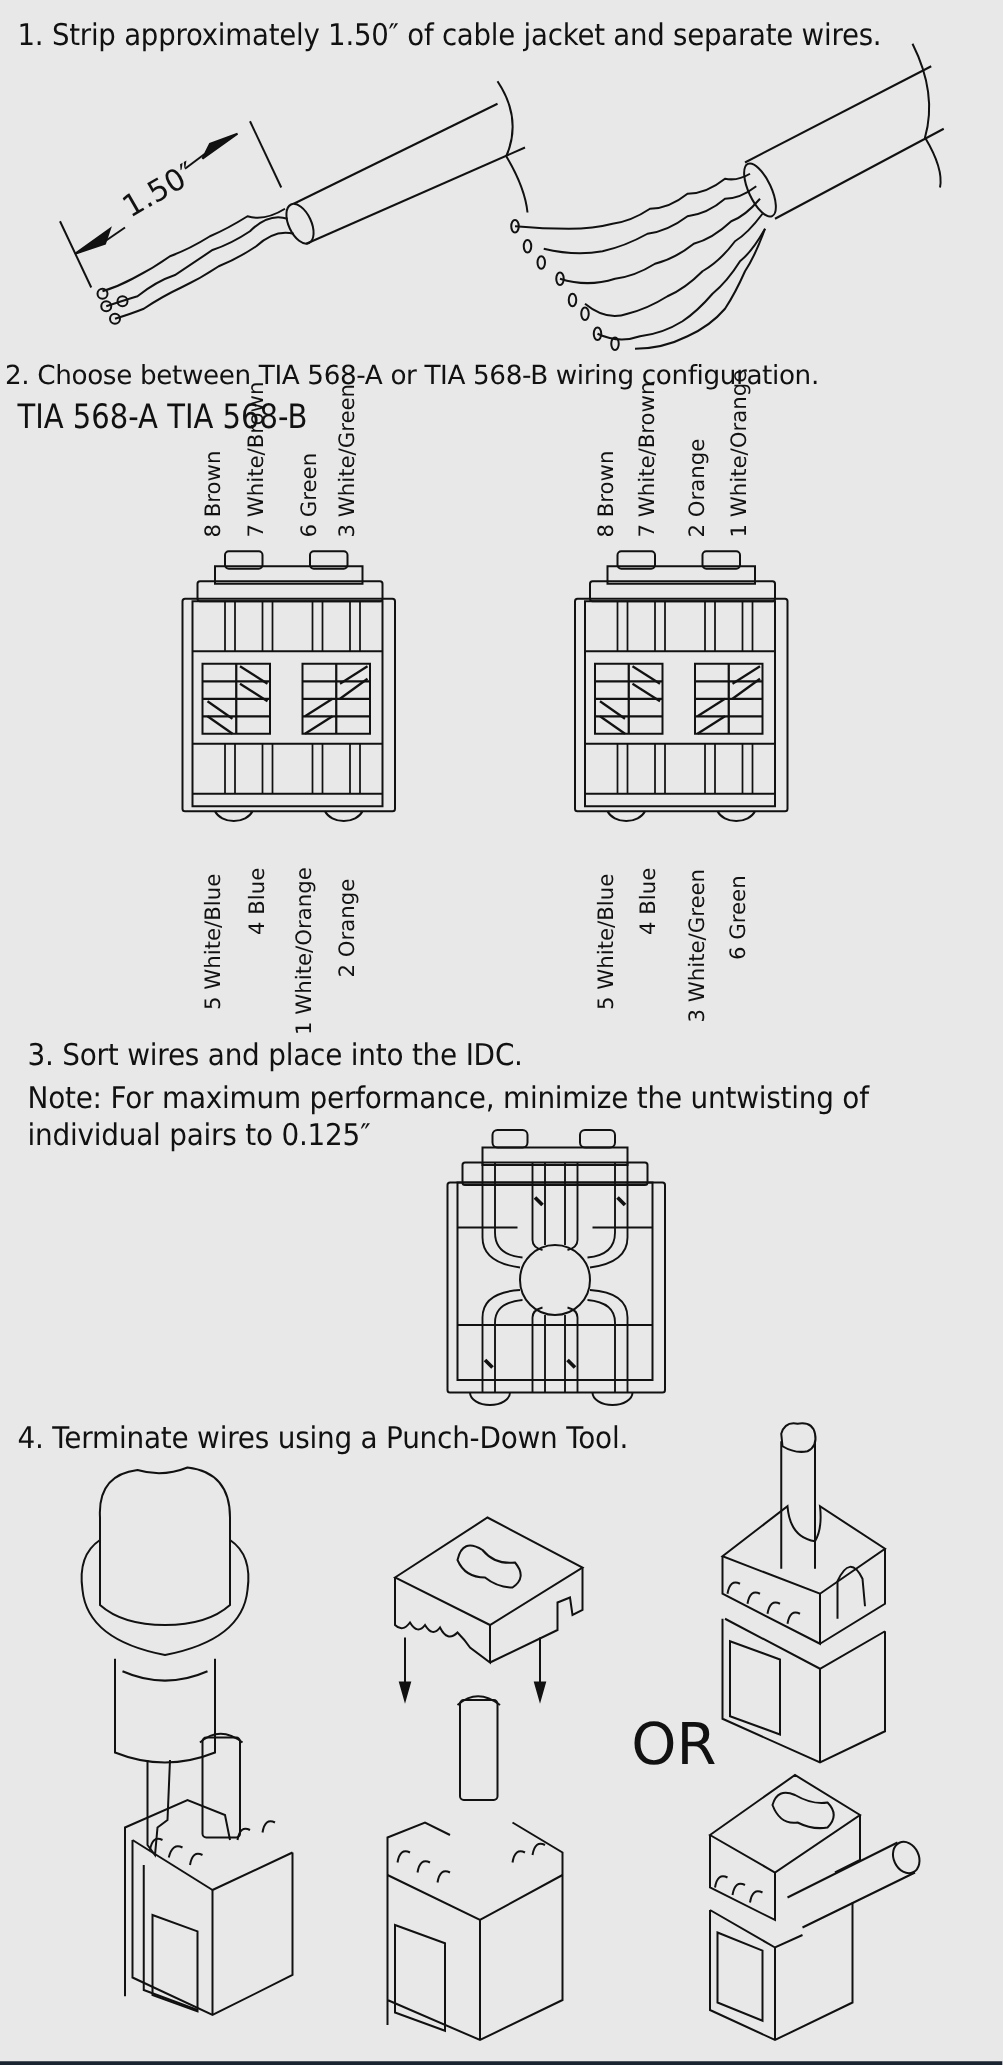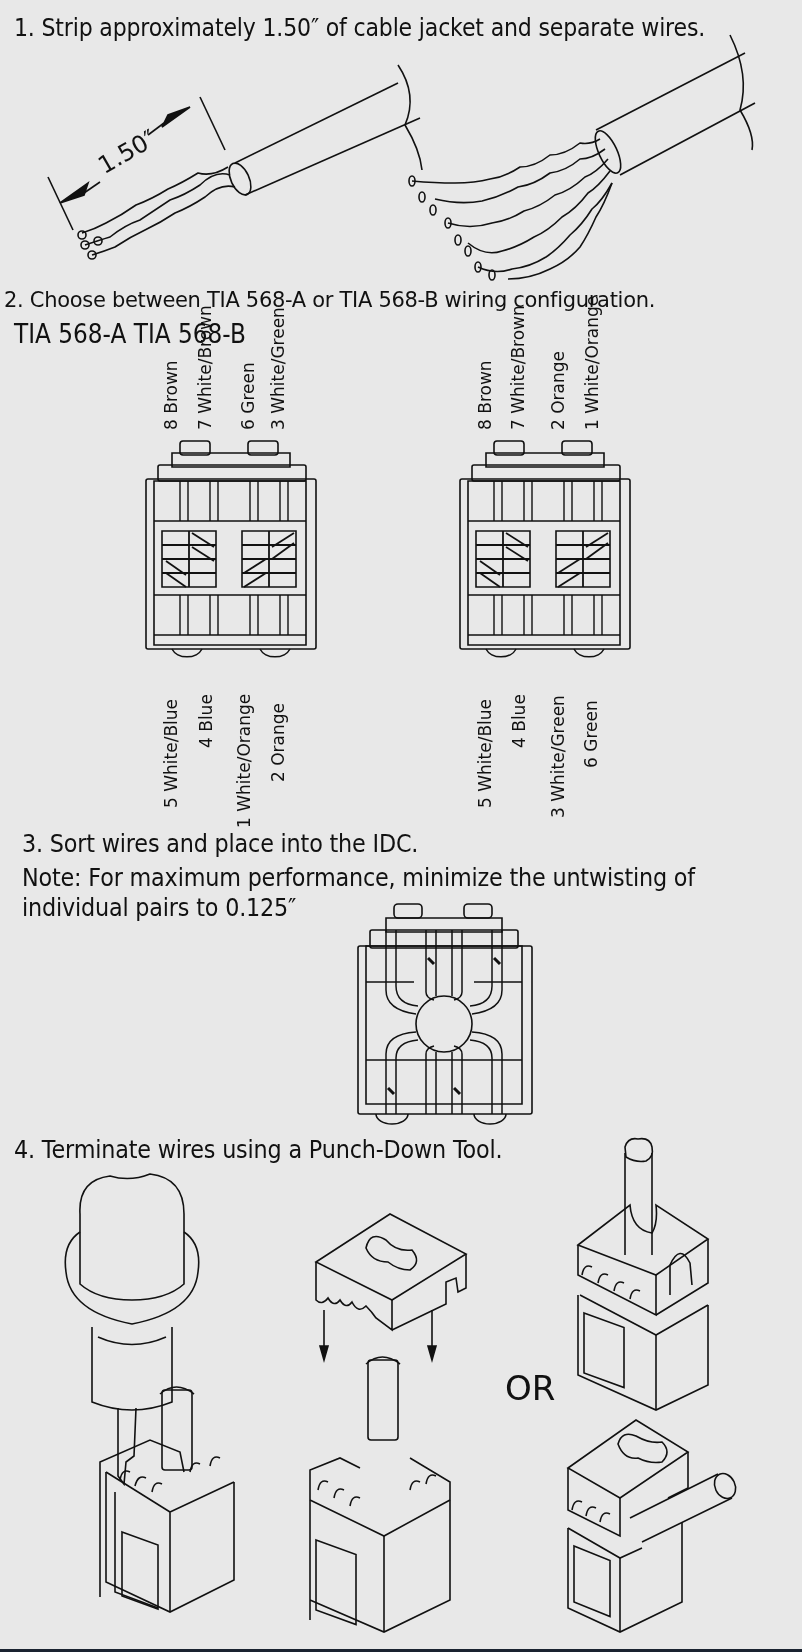--- a/index.html
+++ b/index.html
@@ -8,21 +8,21 @@
     background: #e8e8e8;
     font-family: "DejaVu Sans", sans-serif; color: #111;
   }
   .step-title { position: absolute; font-size: 24px; line-height: 28px; white-space: nowrap; letter-spacing: -0.2px; }
   .cond { font-family: "DejaVu Sans", sans-serif; transform-origin: left top; }
   .sub { position: absolute; font-size: 26px; white-space: nowrap; }
   .vlabel {
     position: absolute; font-size: 17px; white-space: nowrap;
     transform: rotate(-90deg); transform-origin: left top;
   }
-  .or-text { position: absolute; font-size: 34px; }
+  .or-text { position: absolute; font-size: 46px; }
   svg.ill { position: absolute; overflow: visible; }
   svg.ill * { vector-effect: non-scaling-stroke; }
   .footer-bar { position: absolute; left: 0; bottom: 0; width: 802px; height: 3px; background: #1a2330; }
 </style>
 </head>
 <body>
 
 <div class="step-title cond" style="left:14px; top:14px; transform:scaleX(0.92);">1. Strip approximately 1.50″ of cable jacket and separate wires.</div>
 
 <svg class="ill" style="left:40px; top:55px;" width="380" height="210" viewBox="0 0 380 210" fill="none" stroke="#111" stroke-width="1.6">

